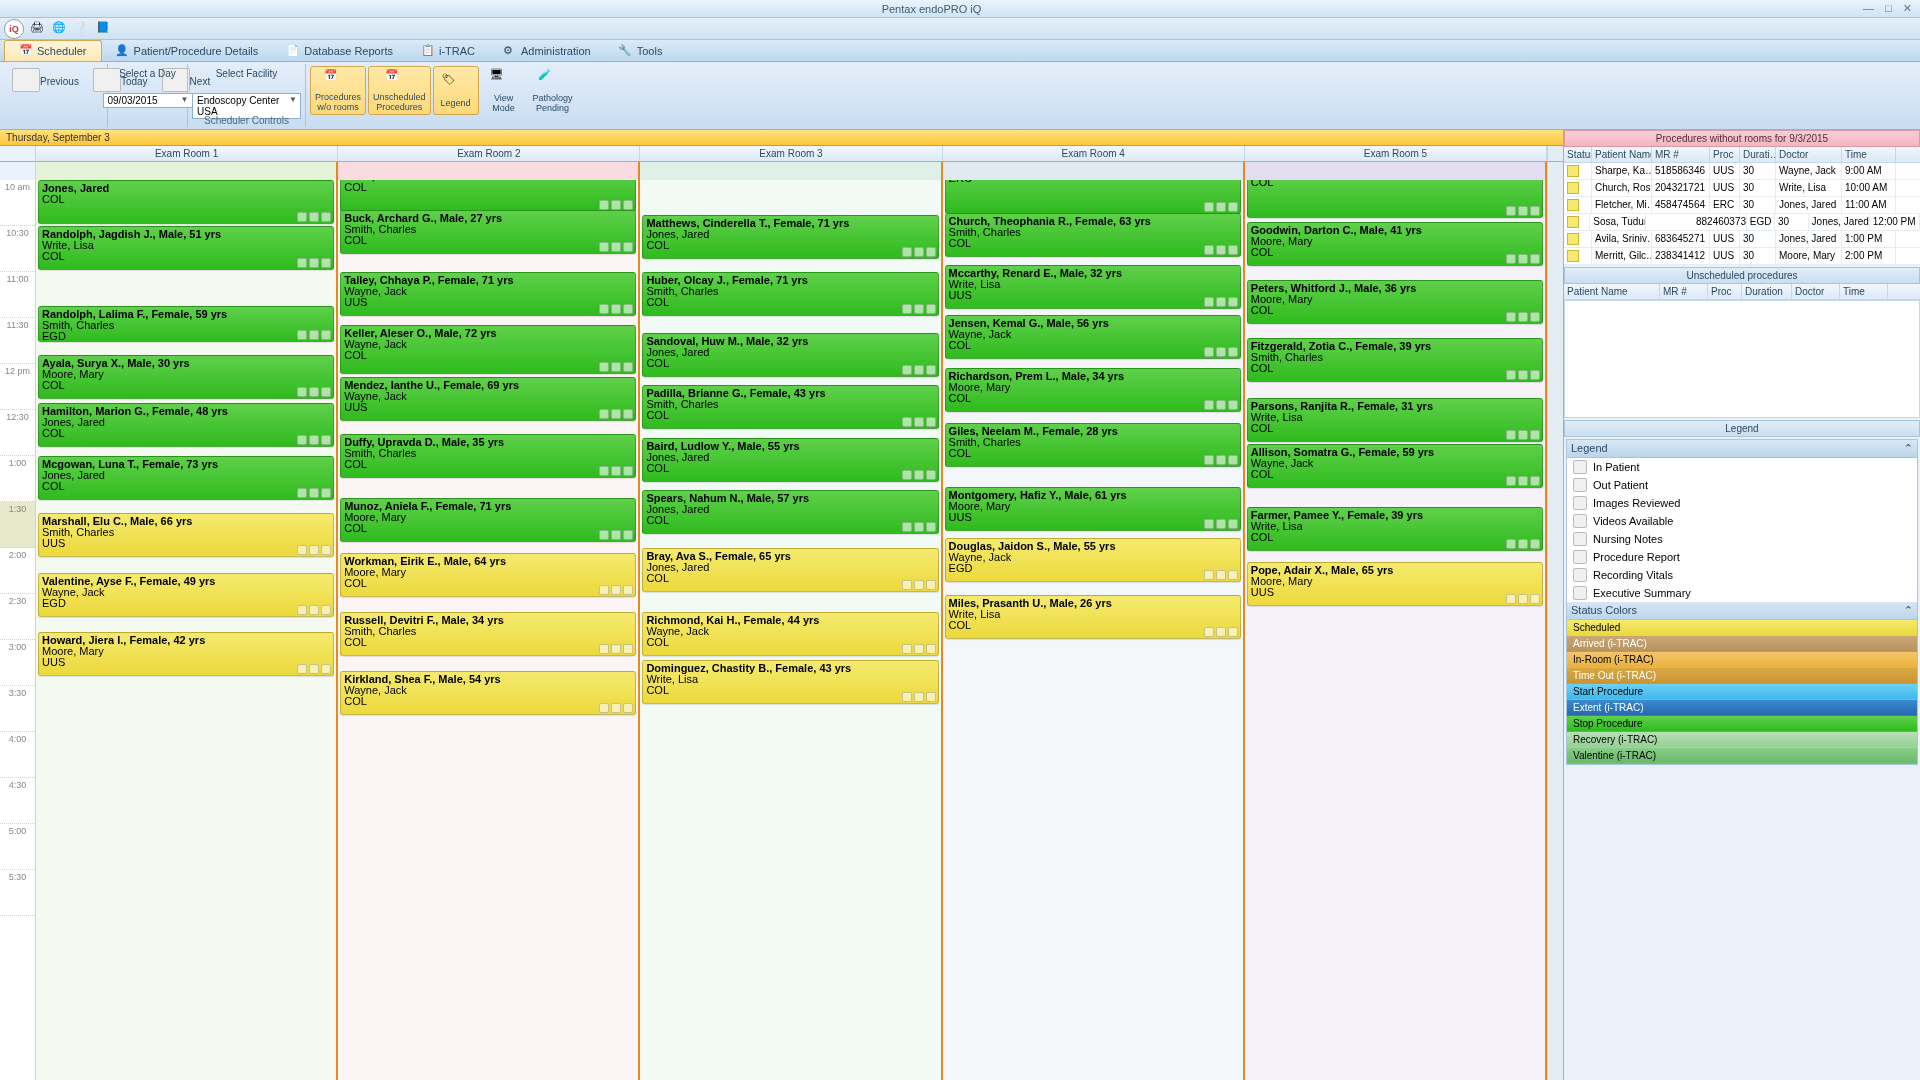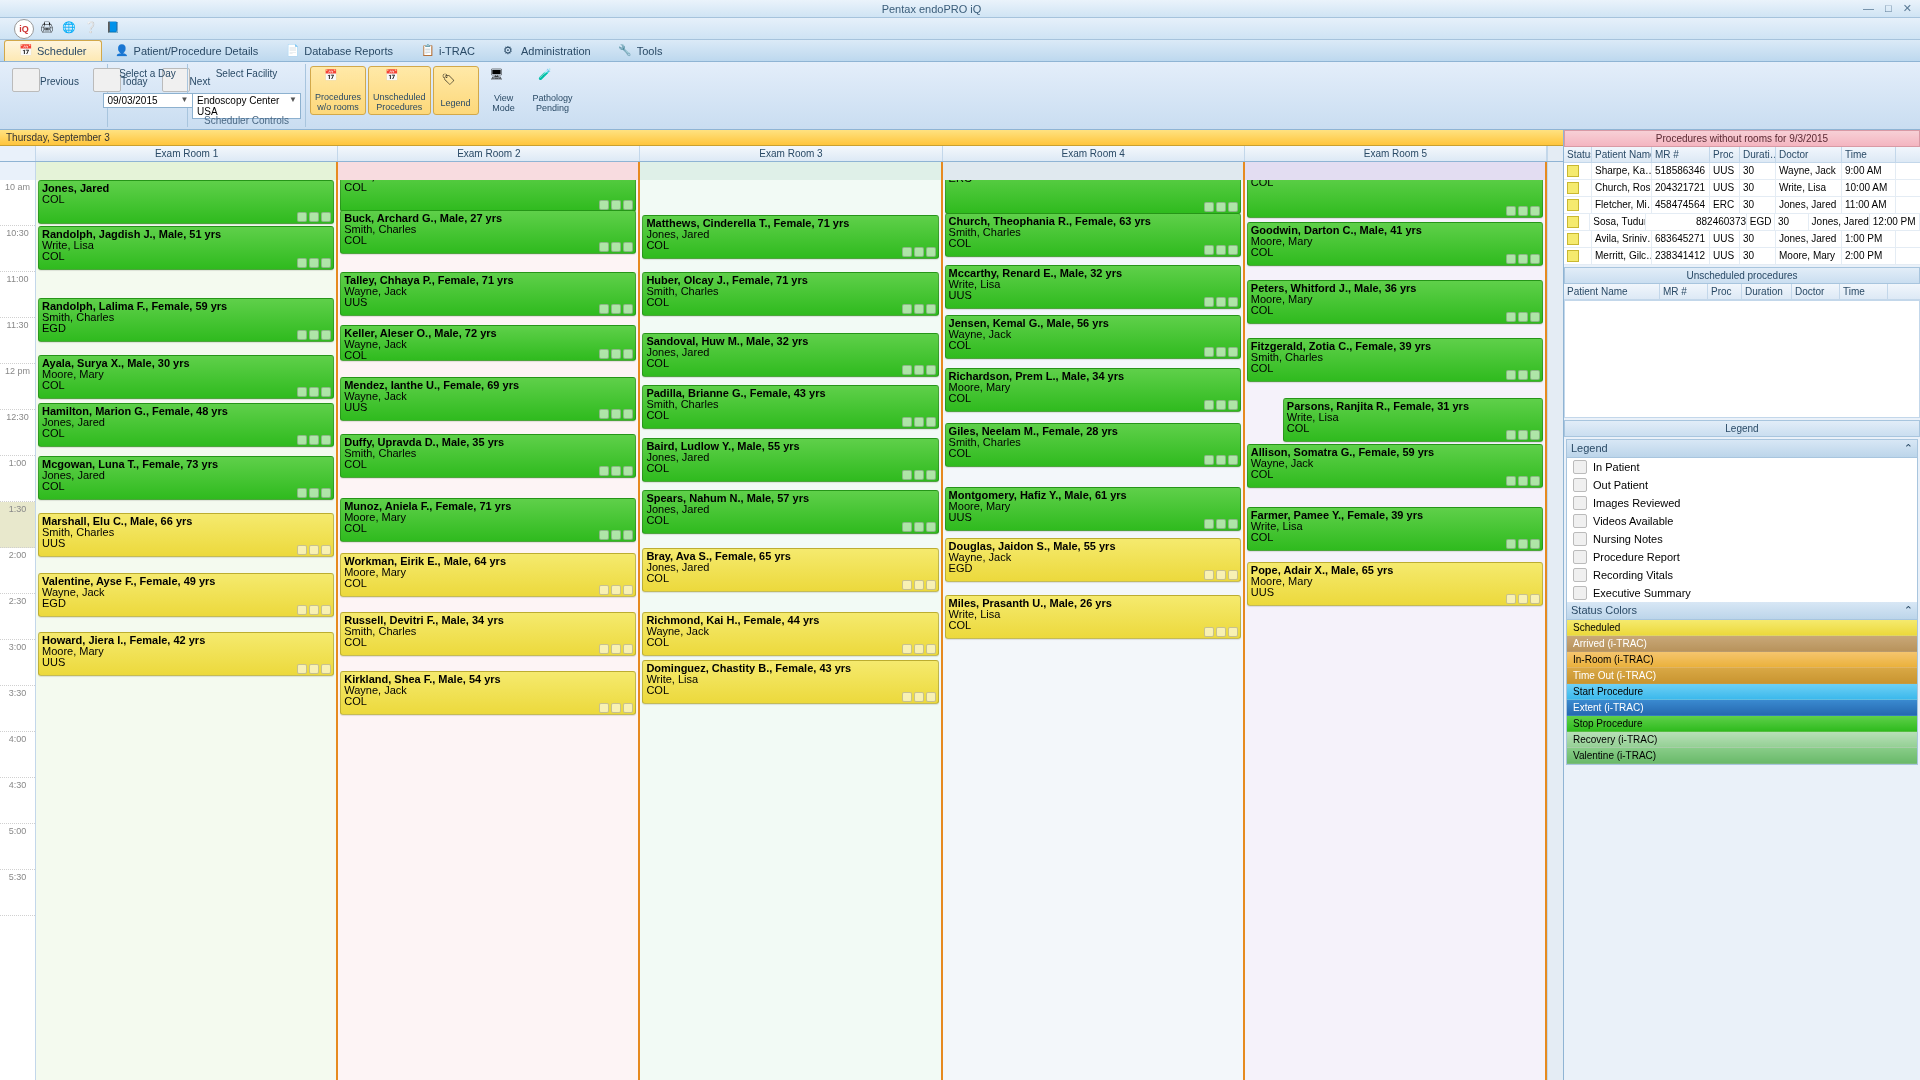--- a/index.html
+++ b/index.html
@@ -1,20 +1,20 @@
 <!DOCTYPE html>
 <html><head>
 <meta charset="utf-8">
 <style>
 *{box-sizing:border-box;margin:0;padding:0;font-family:Tahoma,Arial,sans-serif;font-size:11px}
 body{background:#d6e7f5;overflow:hidden}
 .titlebar{height:18px;background:linear-gradient(#eaf3fb,#d0e4f4);display:flex;align-items:center;justify-content:space-between;padding:0 4px;border-bottom:1px solid #a6c3dc}
 .titlebar .title{flex:1;text-align:center;color:#3a5d7a}
 .titlebar .winbtns span{padding:0 4px;color:#5a7a95;cursor:pointer}
-.qat{height:22px;background:linear-gradient(#e6f0fa,#cee3f4);display:flex;align-items:center;padding:0 14px;gap:6px;border-bottom:1px solid #a6c3dc}
+.qat{height:22px;background:linear-gradient(#e6f0fa,#cee3f4);display:flex;align-items:center;padding:0 4px;gap:6px;border-bottom:1px solid #a6c3dc}
 .qat .logo{width:20px;height:20px;border-radius:10px;background:#fff;border:1px solid #999;display:flex;align-items:center;justify-content:center;font-weight:bold;color:#c33;font-size:9px}
 .qat .qicon{width:16px;height:16px;display:inline-block}
 .tabs{height:22px;background:linear-gradient(#dbeaf7,#bdd8ee);display:flex;align-items:flex-end;padding:0 4px;border-bottom:1px solid #8fb4d4}
 .tab{padding:3px 14px;display:flex;align-items:center;gap:4px;color:#2a4a66;cursor:pointer}
 .tab.active{background:linear-gradient(#fef5df,#fde9b3);border:1px solid #d2a84a;border-bottom:none;border-radius:3px 3px 0 0}
 .tab .ticon{width:14px;height:14px;display:inline-block}
 .ribbon{height:68px;background:linear-gradient(#e4eefa,#c9ddf1);border-bottom:1px solid #8fb4d4;display:flex;align-items:stretch;padding:2px}
 .rgroup{border-right:1px solid #a8c5de;padding:2px 4px;display:flex;flex-direction:column;position:relative}
 .rgroup .groupname{position:absolute;bottom:1px;left:0;right:0;text-align:center;color:#4a6884;font-size:10px}
 .navbtns{display:flex;gap:2px}
@@ -238,21 +238,21 @@
             <div class="appt green" style="top: 46px; height: 44px;">
               <div class="pname">Randolph, Jagdish J., Male, 51 yrs</div>
               <div>Write, Lisa</div>
               <div>COL</div>
               <div class="aicons">
                 <span></span>
                 <span></span>
                 <span></span>
               </div>
             </div>
-            <div class="appt green" style="top: 118px; height: 44px;">
+            <div class="appt green" style="top: 126px; height: 36px;">
               <div class="pname">Randolph, Lalima F., Female, 59 yrs</div>
               <div>Smith, Charles</div>
               <div>EGD</div>
               <div class="aicons">
                 <span></span>
                 <span></span>
                 <span></span>
               </div>
             </div>
             <div class="appt green" style="top: 175px; height: 44px;">
@@ -340,21 +340,21 @@
             <div class="appt green" style="top: 92px; height: 44px;">
               <div class="pname">Talley, Chhaya P., Female, 71 yrs</div>
               <div>Wayne, Jack</div>
               <div>UUS</div>
               <div class="aicons">
                 <span></span>
                 <span></span>
                 <span></span>
               </div>
             </div>
-            <div class="appt green" style="top: 145px; height: 36px;">
+            <div class="appt green" style="top: 145px; height: 49px;">
               <div class="pname">Keller, Aleser O., Male, 72 yrs</div>
               <div>Wayne, Jack</div>
               <div>COL</div>
               <div class="aicons">
                 <span></span>
                 <span></span>
                 <span></span>
               </div>
             </div>
             <div class="appt green" style="top: 197px; height: 44px;">
@@ -636,21 +636,21 @@
             <div class="appt green" style="top: 158px; height: 44px;">
               <div class="pname">Fitzgerald, Zotia C., Female, 39 yrs</div>
               <div>Smith, Charles</div>
               <div>COL</div>
               <div class="aicons">
                 <span></span>
                 <span></span>
                 <span></span>
               </div>
             </div>
-            <div class="appt green" style="top: 218px; height: 44px; margin-left: 36px;">
+            <div class="appt green" style="top: 218px; height: 44px;">
               <div class="pname">Parsons, Ranjita R., Female, 31 yrs</div>
               <div>Write, Lisa</div>
               <div>COL</div>
               <div class="aicons">
                 <span></span>
                 <span></span>
                 <span></span>
               </div>
             </div>
             <div class="appt green" style="top: 264px; height: 44px;">

